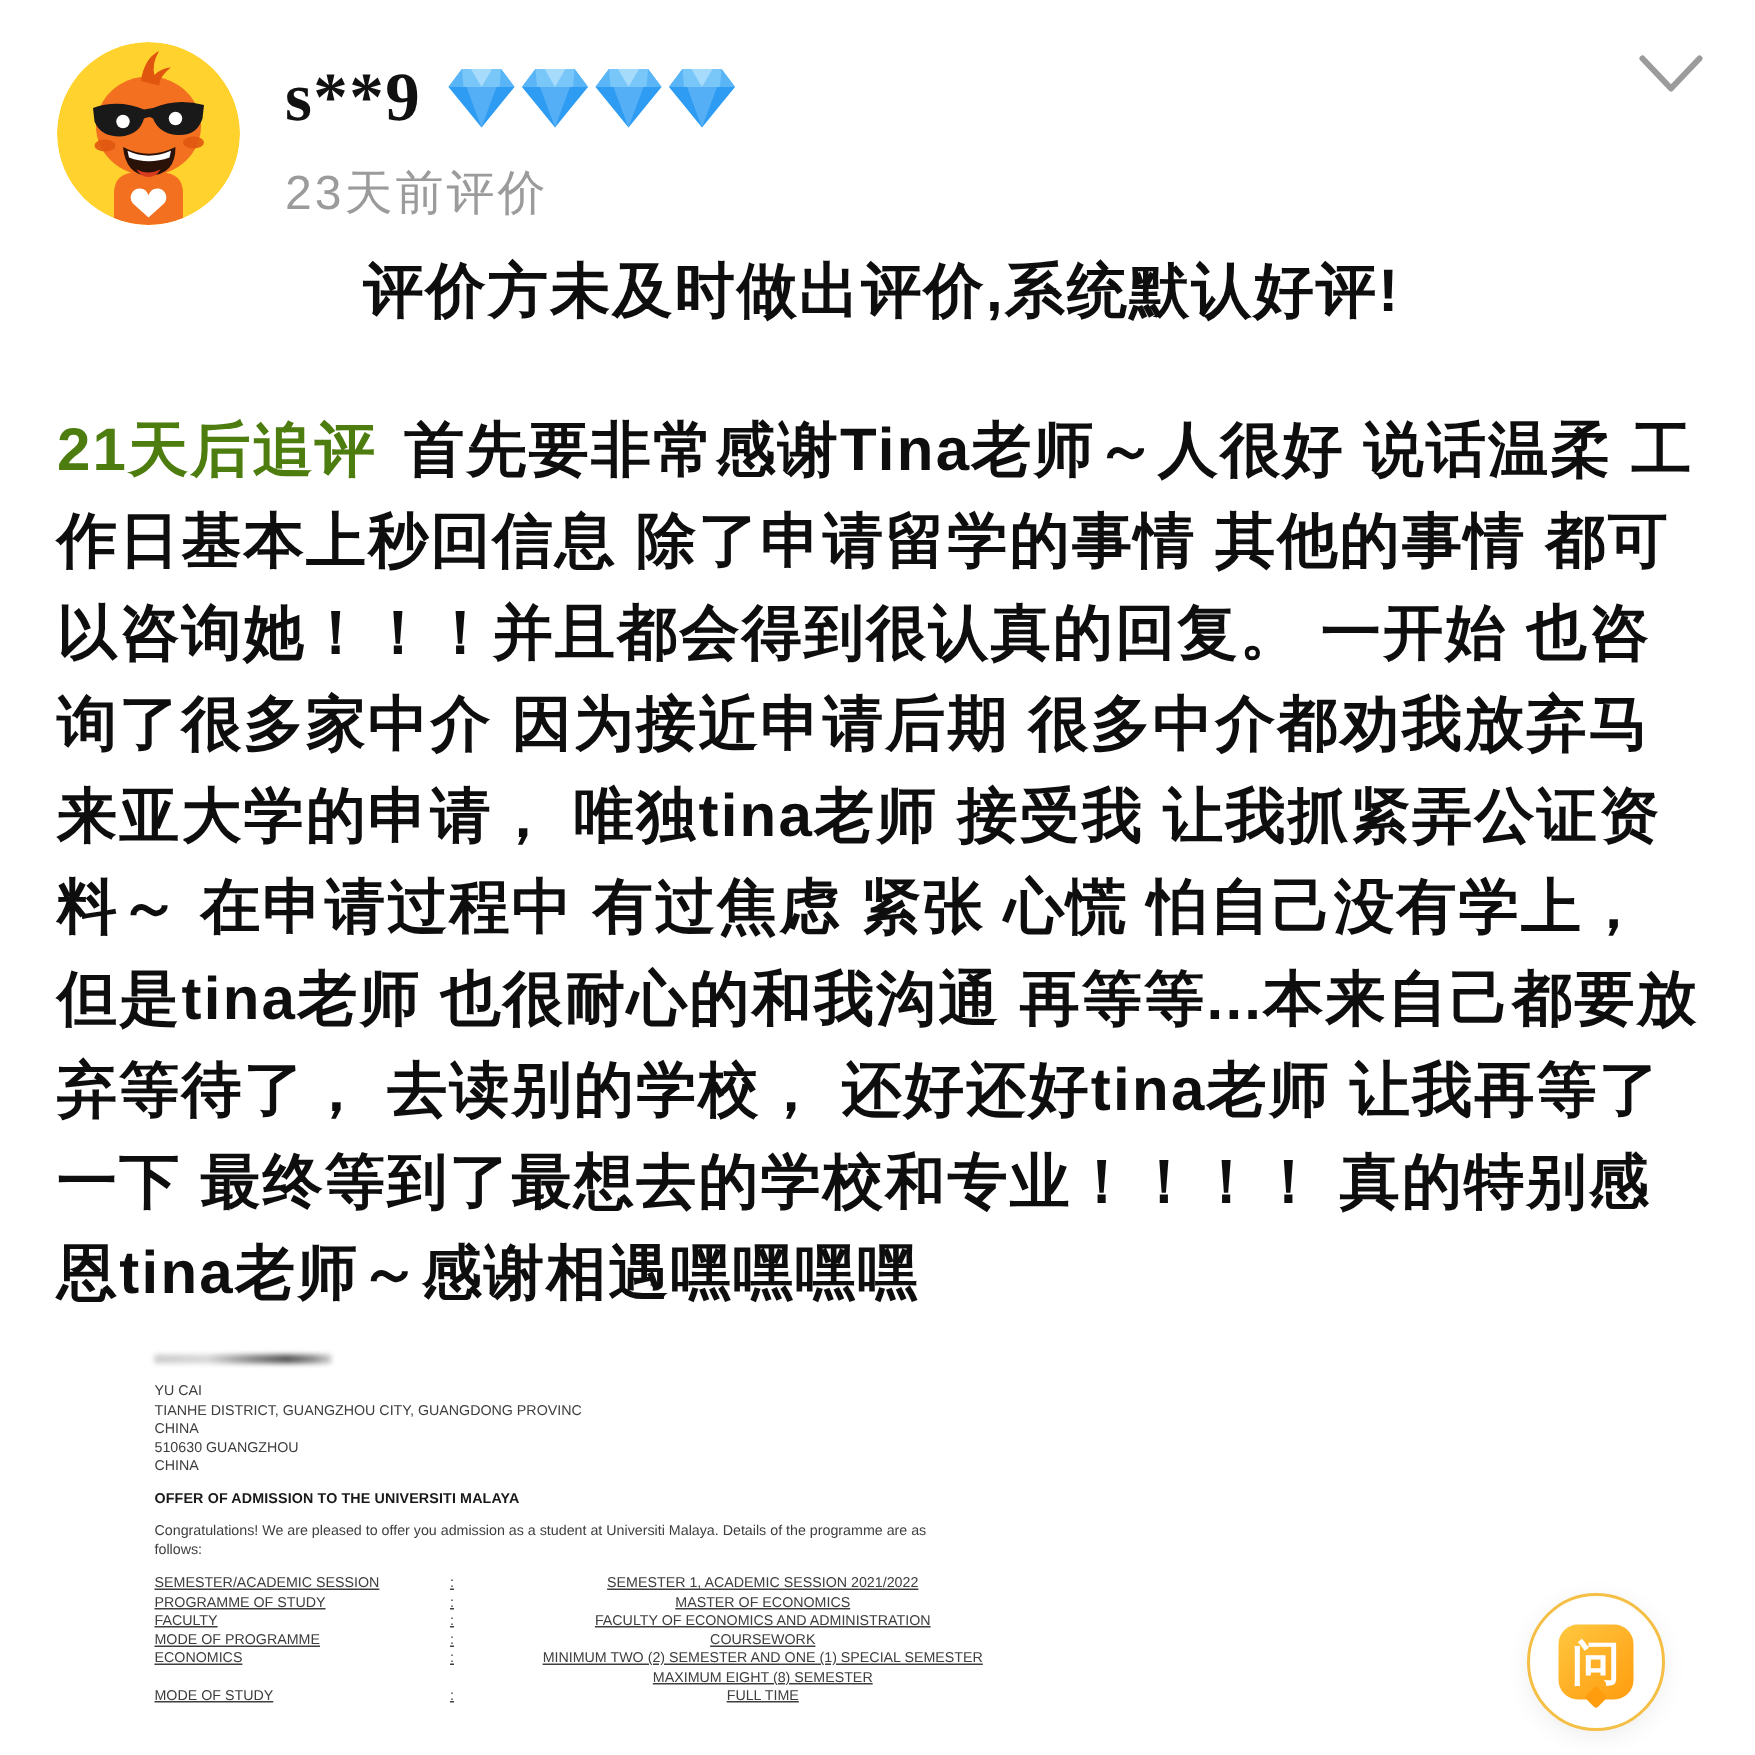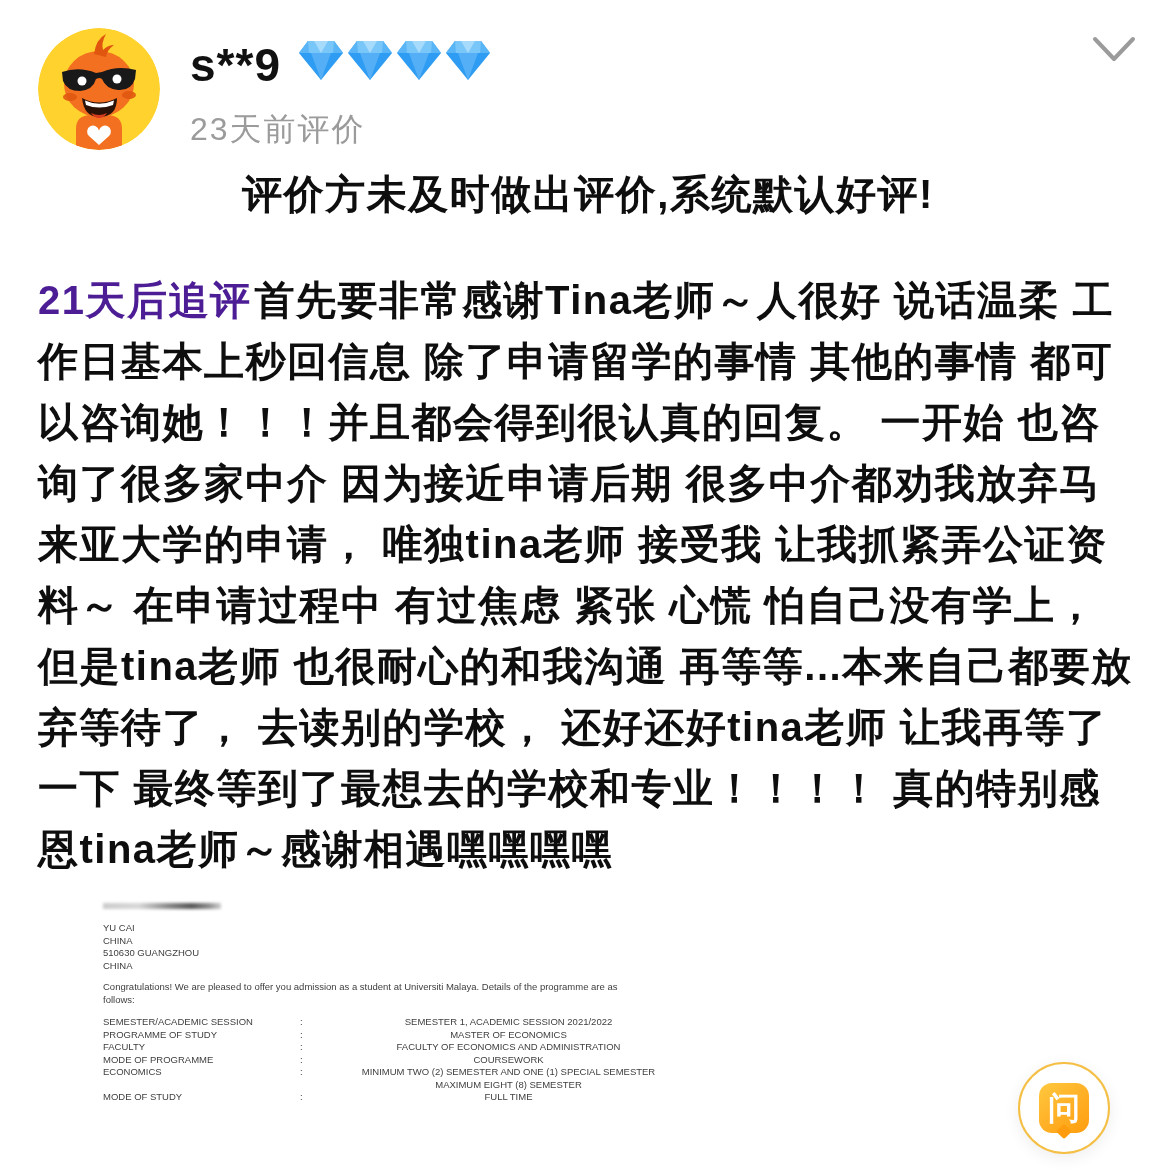--- a/index.html
+++ b/index.html
@@ -4,46 +4,46 @@
 <style>
   * { margin:0; padding:0; box-sizing:border-box; }
   html,body { background:#fff; }
   body { font-family:"Liberation Sans","DejaVu Sans",sans-serif; }
   .page { position:relative; width:1170px; height:1170px; background:#fff; overflow:hidden; }
 
   
   .header { position:absolute; left:38px; top:28px; display:flex; gap:30px; }
   .avatar { width:122px; height:122px; border-radius:50%; overflow:hidden; flex:none; }
   .header-text { padding-top:10px; }
-  .name-row { display:flex; align-items:flex-start; gap:16px; }
+  .name-row { display:flex; align-items:center; gap:16px;font-family:Liberation Serif, serif; }
   .username { font-size:46px; font-weight:700; color:#111; letter-spacing:1px; }
   .diamonds { display:flex; align-items:center; gap:1px; }
   .gem { display:block; }
   .time { margin-top:16px; font-size:32px; color:#9B9B9B; letter-spacing:2px; }
   .chevron { position:absolute; right:34px; top:36px; width:44px; height:28px; cursor:pointer; }
 
   
   .review-body { position:absolute; left:38px; top:168px; width:1100px;
                  font-size:40px; font-weight:600; color:#0e0e0e; letter-spacing:1.5px; }
   .p1 { line-height:52px;text-align:center; }
   .p2 { margin-top:50px; line-height:61px; }
-  .tag { color:#4c1d95; display:inline-block; margin-right:3px; }
+  .tag { color:#4d7c0f; display:inline-block; margin-right:18px; }
 
   
   .letter { position:absolute; left:103px; top:903px; width:600px;
             font-size:9.5px; line-height:12.5px; color:#3e3e3e; filter:blur(0.3px);
             cursor:pointer; }
   .blur-line { width:118px; height:6px; margin-bottom:13px;
                background:linear-gradient(90deg,#cccccc 0%,#d8d8d8 30%,#8a8a8a 55%,#565656 75%,#8f8f8f 90%,#d0d0d0 100%);
                filter:blur(1.6px); }
   .salutation { margin-top:9px; }
   .subject { margin-top:9px; font-weight:700; color:#181818; letter-spacing:.1px; }
   .intro { margin-top:9px; width:548px; }
   .ltable { margin-top:10px; }
-  .lrow { display:flex; margin-top:0; }
+  .lrow { display:flex; margin-top:0;text-decoration:underline; }
   .ll { width:197px; flex:none; }
   .lc { width:14px; flex:none; }
   .lv { flex:1; white-space:pre-line;text-align:center; }
 
   
   .fab { position:absolute; left:1018px; top:1062px; width:92px; height:92px;
          border-radius:50%; background:#fff; border:2px solid #F4BF44;
          box-shadow:0 4px 16px rgba(0,0,0,.07);
          display:flex; align-items:center; justify-content:center; cursor:pointer; }
   .fab-bubble { position:relative; width:50px; height:50px; border-radius:13px;
@@ -136,24 +136,26 @@
     <div class="p1">评价方未及时做出评价,系统默认好评!</div>
     <div class="p2">
       <span class="tag">21天后追评</span><span>首先要非常感谢Tina老师～人很好 说话温柔 工作日基本上秒回信息 除了申请留学的事情 其他的事情 都可以咨询她！！！并且都会得到很认真的回复。 一开始 也咨询了很多家中介 因为接近申请后期 很多中介都劝我放弃马来亚大学的申请， 唯独tina老师 接受我 让我抓紧弄公证资料～ 在申请过程中 有过焦虑 紧张 心慌 怕自己没有学上， 但是tina老师 也很耐心的和我沟通 再等等...本来自己都要放弃等待了， 去读别的学校， 还好还好tina老师 让我再等了一下 最终等到了最想去的学校和专业！！！！ 真的特别感恩tina老师～感谢相遇嘿嘿嘿嘿</span>
     </div>
   </div>
 
   <div class="letter">
     <div class="blur-line"></div>
     <div id="address-block">
         <div>YU CAI</div>
+        <div>TIANHE DISTRICT, GUANGZHOU CITY, GUANGDONG PROVINC</div>
         <div>CHINA</div>
         <div>510630 GUANGZHOU</div>
         <div>CHINA</div>
       </div>
+    <div class="subject">OFFER OF ADMISSION TO THE UNIVERSITI MALAYA</div>
     <div class="intro">Congratulations! We are pleased to offer you admission as a student at Universiti Malaya. Details of the programme are as follows:</div>
     <div class="ltable" id="letter-table">
         <div class="lrow">
           <span class="ll">SEMESTER/ACADEMIC SESSION</span>
           <span class="lc">:</span>
           <span class="lv">SEMESTER 1, ACADEMIC SESSION 2021/2022</span>
         </div>
         <div class="lrow">
           <span class="ll">PROGRAMME OF STUDY</span>
           <span class="lc">:</span>

